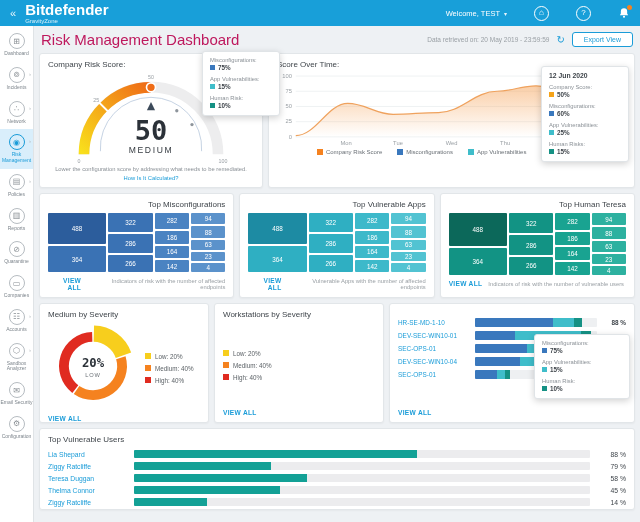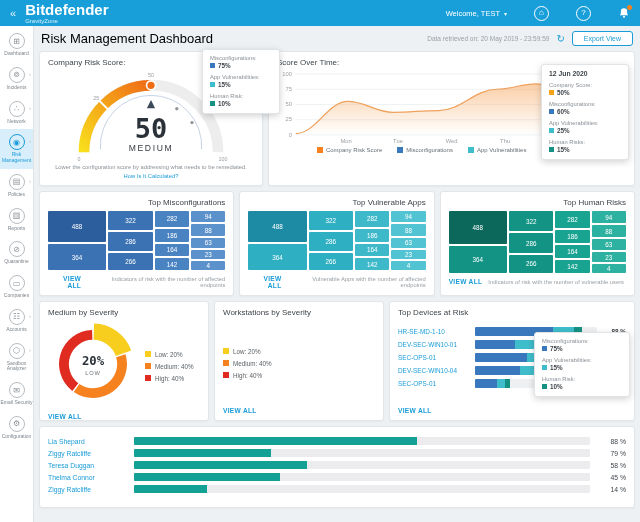--- a/index.html
+++ b/index.html
@@ -29,21 +29,21 @@
                 font-size:8px;display:flex;align-items:center;justify-content:center;}
   .side-item .lbl{font-size:5px;color:#7d858c;text-align:center;line-height:1.15;max-width:32px;}
   .side-item.active{background:#d9eefb;}
   .side-item.active .g{border-color:#1a9cd8;color:#1a9cd8;}
   .side-item.active .lbl{color:#1a9cd8;}
   .side-item .chevr{position:absolute;right:2px;top:9px;font-size:6px;color:#b0b6bb;}
 
   
   main{grid-row:2;display:flex;flex-direction:column;gap:5px;padding:3px 5px 4px;overflow:hidden;}
   .page-head{display:flex;align-items:center;margin:2px 2px 0;}
-  h1{margin:0;font-size:13px;font-weight:400;color:#000000;}
+  h1{margin:0;font-size:15px;font-weight:400;color:#be185d;}
   .meta{margin-left:auto;display:flex;align-items:center;gap:7px;font-size:6.5px;color:#9aa0a5;}
   .refresh{color:#1a9cd8;font-size:10px;cursor:pointer;line-height:1;}
   .export-btn{border:1px solid #1a9cd8;color:#1a9cd8;background:#fff;font-size:7px;padding:3px 11px;
               border-radius:3px;cursor:pointer;font-family:inherit;}
 
   .row{display:flex;gap:5px;}
   .row1{height:135px;} .row2{height:105px;text-align:right;} .row3{height:120px;} .row4{height:82px;}
   .card{background:#fff;border:1px solid #e2e6e9;border-radius:3px;padding:6px 8px;position:relative;
         box-shadow:0 1px 2px rgba(0,0,0,.04);display:flex;flex-direction:column;}
   .card h2{margin:0 0 2px;font-size:8px;font-weight:400;color:#3f454b;}
@@ -402,21 +402,21 @@
               <div class="tm-cell" style="background: rgb(82, 195, 210); flex-grow: 73;">23</div>
               <div class="tm-cell" style="background: rgb(82, 195, 210); flex-grow: 54;">4</div>
             </div>
           </div>
         <div class="card-foot">
           <a class="viewall">VIEW ALL</a>
           <span class="caption">Vulnerable Apps with the number of affected endpoints</span>
         </div>
       </section>
       <section class="card card-sm">
-        <h2>Top Human Risks</h2>
+        <h2>Top Human Teresa</h2>
         <div class="treemap" id="tm2">
             <div class="tm-col" style="width: 34%;">
               <div class="tm-cell" style="background: rgb(12, 104, 90); flex-grow: 538;">488</div>
               <div class="tm-cell" style="background: rgb(18, 147, 132); flex-grow: 414;">364</div>
             </div>
             <div class="tm-col" style="width: 26%;">
               <div class="tm-cell" style="background: rgb(18, 147, 132); flex-grow: 372;">322</div>
               <div class="tm-cell" style="background: rgb(18, 147, 132); flex-grow: 336;">286</div>
               <div class="tm-cell" style="background: rgb(18, 147, 132); flex-grow: 316;">266</div>
             </div>
@@ -485,21 +485,20 @@
               <div class="d-leg-item">
                 <div class="sq" style="background: rgb(224, 43, 32);"></div>
                 <span>High: 40%</span>
               </div>
             </div>
         </div>
         <a class="viewall">VIEW ALL</a>
       </section>
 
       <section class="card card-dev">
-        <h2>Top Devices at Risk</h2>
         <div class="dev-rows" id="devRows">
             <div class="dev-row">
               <span class="dev-name">HR-SE-MD-1-10</span>
               <div class="dev-track">
                 <div class="seg" style="width: 64%; background: rgb(58, 120, 189);"></div>
                 <div class="seg" style="width: 17%; background: rgb(63, 189, 202);"></div>
                 <div class="seg" style="width: 7%; background: rgb(21, 145, 132);"></div>
               </div>
               <span class="dev-pct">88 %</span>
             </div>
@@ -562,20 +561,21 @@
                 <div class="sq" style="background: rgb(21, 145, 132);"></div>
                 <span>10%</span>
               </div>
             </div>
           </div>
       </section>
     </div>
 
     <div class="row row4">
       <section class="card card-users">
+        <h2>Top Vulnerable Users</h2>
         <div id="userRows">
             <div class="user-row">
               <span class="user-name">Lia Shepard</span>
               <div class="user-track">
                 <div class="user-bar" style="width: 62%; background: rgb(19, 161, 150);"></div>
               </div>
               <span class="user-pct">88 %</span>
             </div>
             <div class="user-row">
               <span class="user-name">Ziggy Ratcliffe</span>

